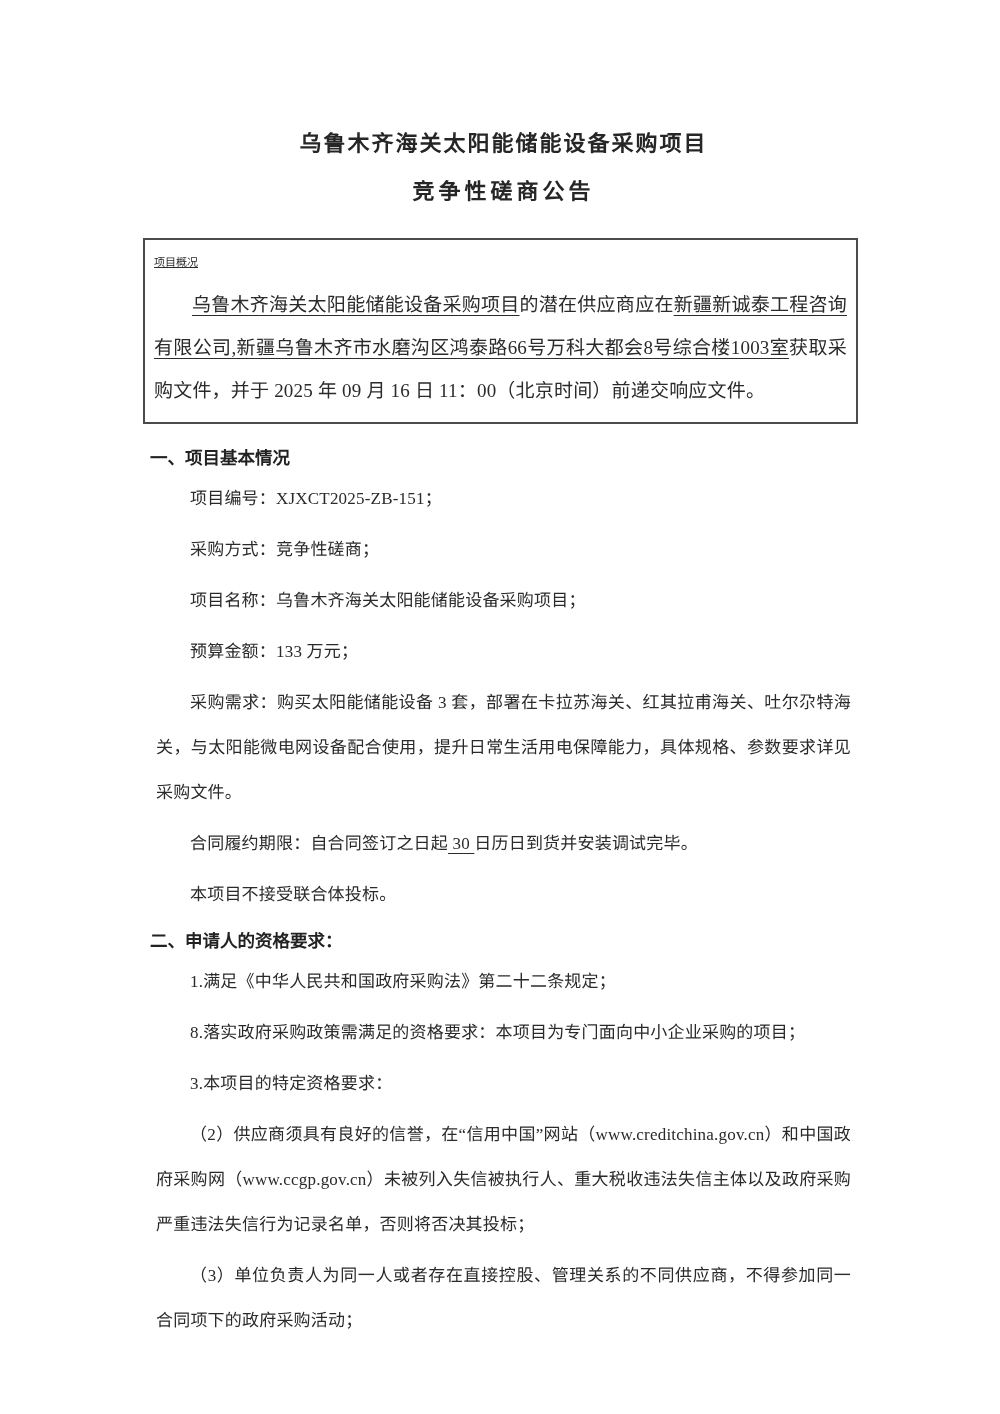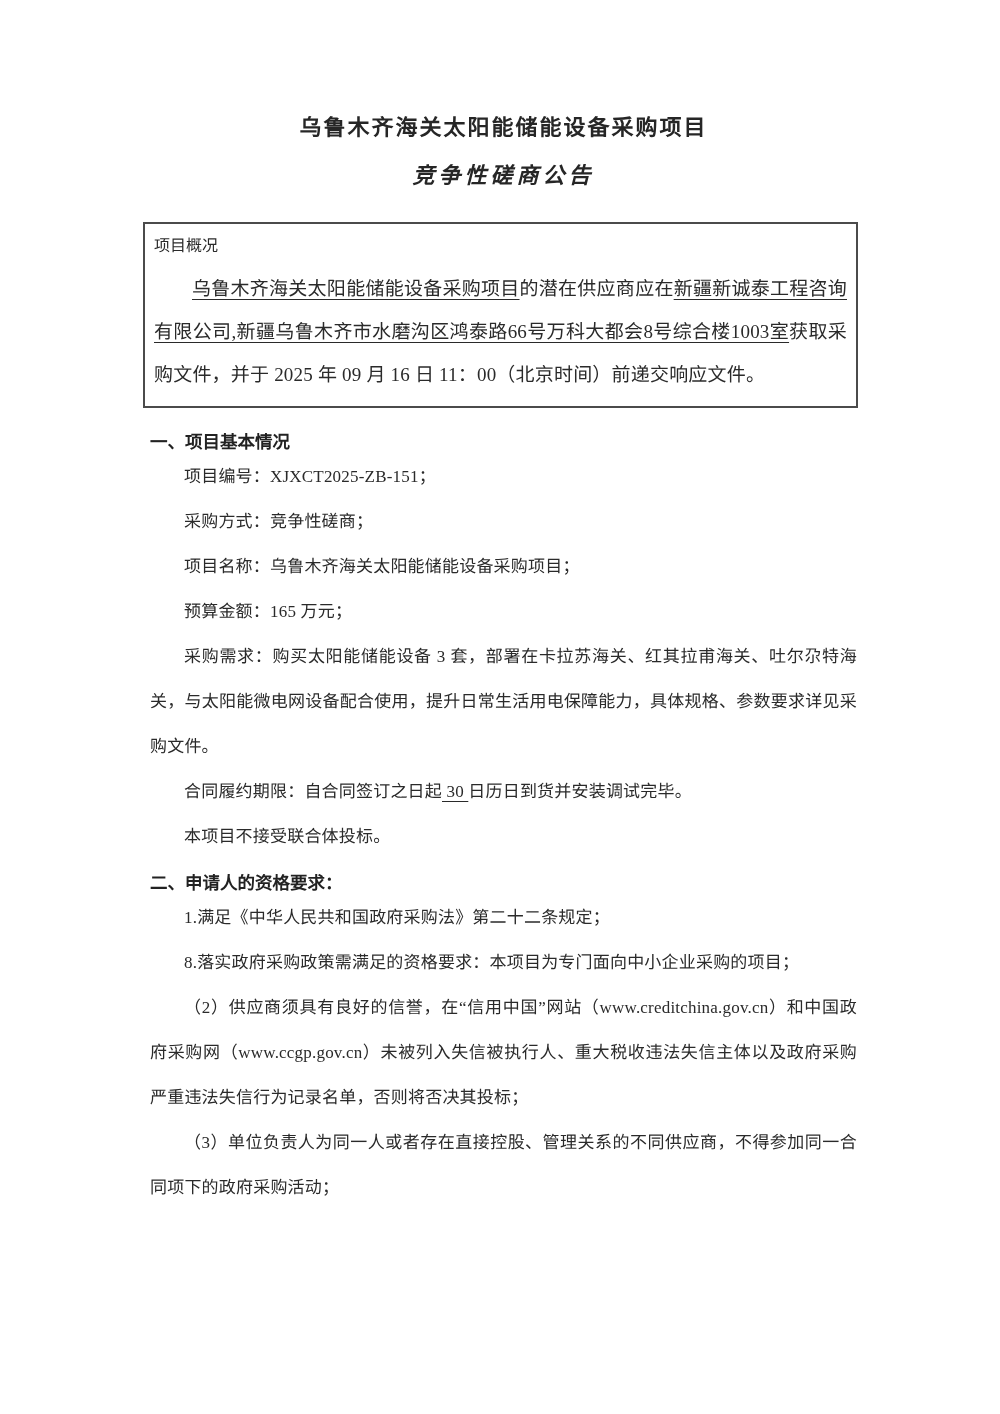--- a/index.html
+++ b/index.html
@@ -8,74 +8,74 @@
     width: 1000px;
     height: 1414px;
     background: #ffffff;
     font-family: "Liberation Serif", "DejaVu Serif", serif;
     color: #2a2a2a;
     overflow: hidden;
   }
   .doc {
     position: absolute;
     left: 150px;
-    top: 0;
+    top: 16px;
     width: 707px;
   }
   .title1 {
     margin: 112px 0 0 0;
     text-align: center;
     font-size: 22px;
     font-weight: 700;
     letter-spacing: 2px;
     line-height: 32px;
     color: #262626;
   }
   .title2 {
     margin: 16px 0 0 0;
     text-align: center;
     font-size: 22px;
     font-weight: 700;
     letter-spacing: 4px;
     line-height: 32px;
     color: #262626;
-    font-style: italic;
   }
   .overview-box {
     box-sizing: border-box;
     margin: 30px 0 0 -7px;
     width: 715px;
     border: 2px solid #4b4b4b;
     padding: 10px 9px 10px 9px;
     background: #ffffff;
   }
   .overview-label {
-    font-size: 16px;
+    font-size: 11px;
     line-height: 24px;
     margin: 0;
+    text-decoration: underline;
   }
   .overview-para {
     margin: 9px 0 0 0;
     font-size: 19px;
     line-height: 43px;
     text-indent: 2em;
     text-align: justify;
     letter-spacing: 0.2px;
   }
   .sec-heading {
     font-size: 17.5px;
     font-weight: 700;
     line-height: 24px;
     margin: 22px 0 0 0;
     color: #222222;
   }
   .sec-heading.second { margin-top: 12px; }
   .body-paras { margin-top: 0; }
   .para {
-    margin: 0;
+    margin: 6px;
     font-size: 17px;
     line-height: 45px;
     text-indent: 2em;
     text-align: justify;
     letter-spacing: 0.2px;
     color: #2a2a2a;
   }
   .u {
     text-decoration: underline;
     text-decoration-thickness: 1px;
@@ -94,28 +94,29 @@
     <div class="overview-box">
       <p class="overview-label">项目概况</p>
       <p class="overview-para"><span class="u">乌鲁木齐海关太阳能储能设备采购项目</span><span>的潜在供应商应在</span><span class="u">新疆新诚泰工程咨询有限公司,新疆乌鲁木齐市水磨沟区鸿泰路66号万科大都会8号综合楼1003室</span><span>获取采购文件，并于 2025 年 09 月 16 日 11：00（北京时间）前递交响应文件。</span></p>
     </div>
 
     <h3 class="sec-heading">一、项目基本情况</h3>
     <div class="body-paras">
       <p class="para">项目编号：XJXCT2025-ZB-151；</p>
       <p class="para">采购方式：竞争性磋商；</p>
       <p class="para">项目名称：乌鲁木齐海关太阳能储能设备采购项目；</p>
-      <p class="para">预算金额：165 万元；</p>
+      <p class="para">预算金额：133 万元；</p>
       <p class="para">采购需求：购买太阳能储能设备 3 套，部署在卡拉苏海关、红其拉甫海关、吐尔尕特海关，与太阳能微电网设备配合使用，提升日常生活用电保障能力，具体规格、参数要求详见采购文件。</p>
       <p class="para"><span>合同履约期限：自合同签订之日起</span><span class="u"> 30 </span><span>日历日到货并安装调试完毕。</span></p>
       <p class="para">本项目不接受联合体投标。</p>
     </div>
 
     <h3 class="sec-heading second">二、申请人的资格要求：</h3>
     <div class="body-paras">
       <p class="para">1.满足《中华人民共和国政府采购法》第二十二条规定；</p>
       <p class="para">8.落实政府采购政策需满足的资格要求：本项目为专门面向中小企业采购的项目；</p>
+      <p class="para">3.本项目的特定资格要求：</p>
       <p class="para">（2）供应商须具有良好的信誉，在“信用中国”网站（www.creditchina.gov.cn）和中国政府采购网（www.ccgp.gov.cn）未被列入失信被执行人、重大税收违法失信主体以及政府采购严重违法失信行为记录名单，否则将否决其投标；</p>
       <p class="para">（3）单位负责人为同一人或者存在直接控股、管理关系的不同供应商，不得参加同一合同项下的政府采购活动；</p>
     </div>
 
   </div>
 </div>
 
 </body></html>

